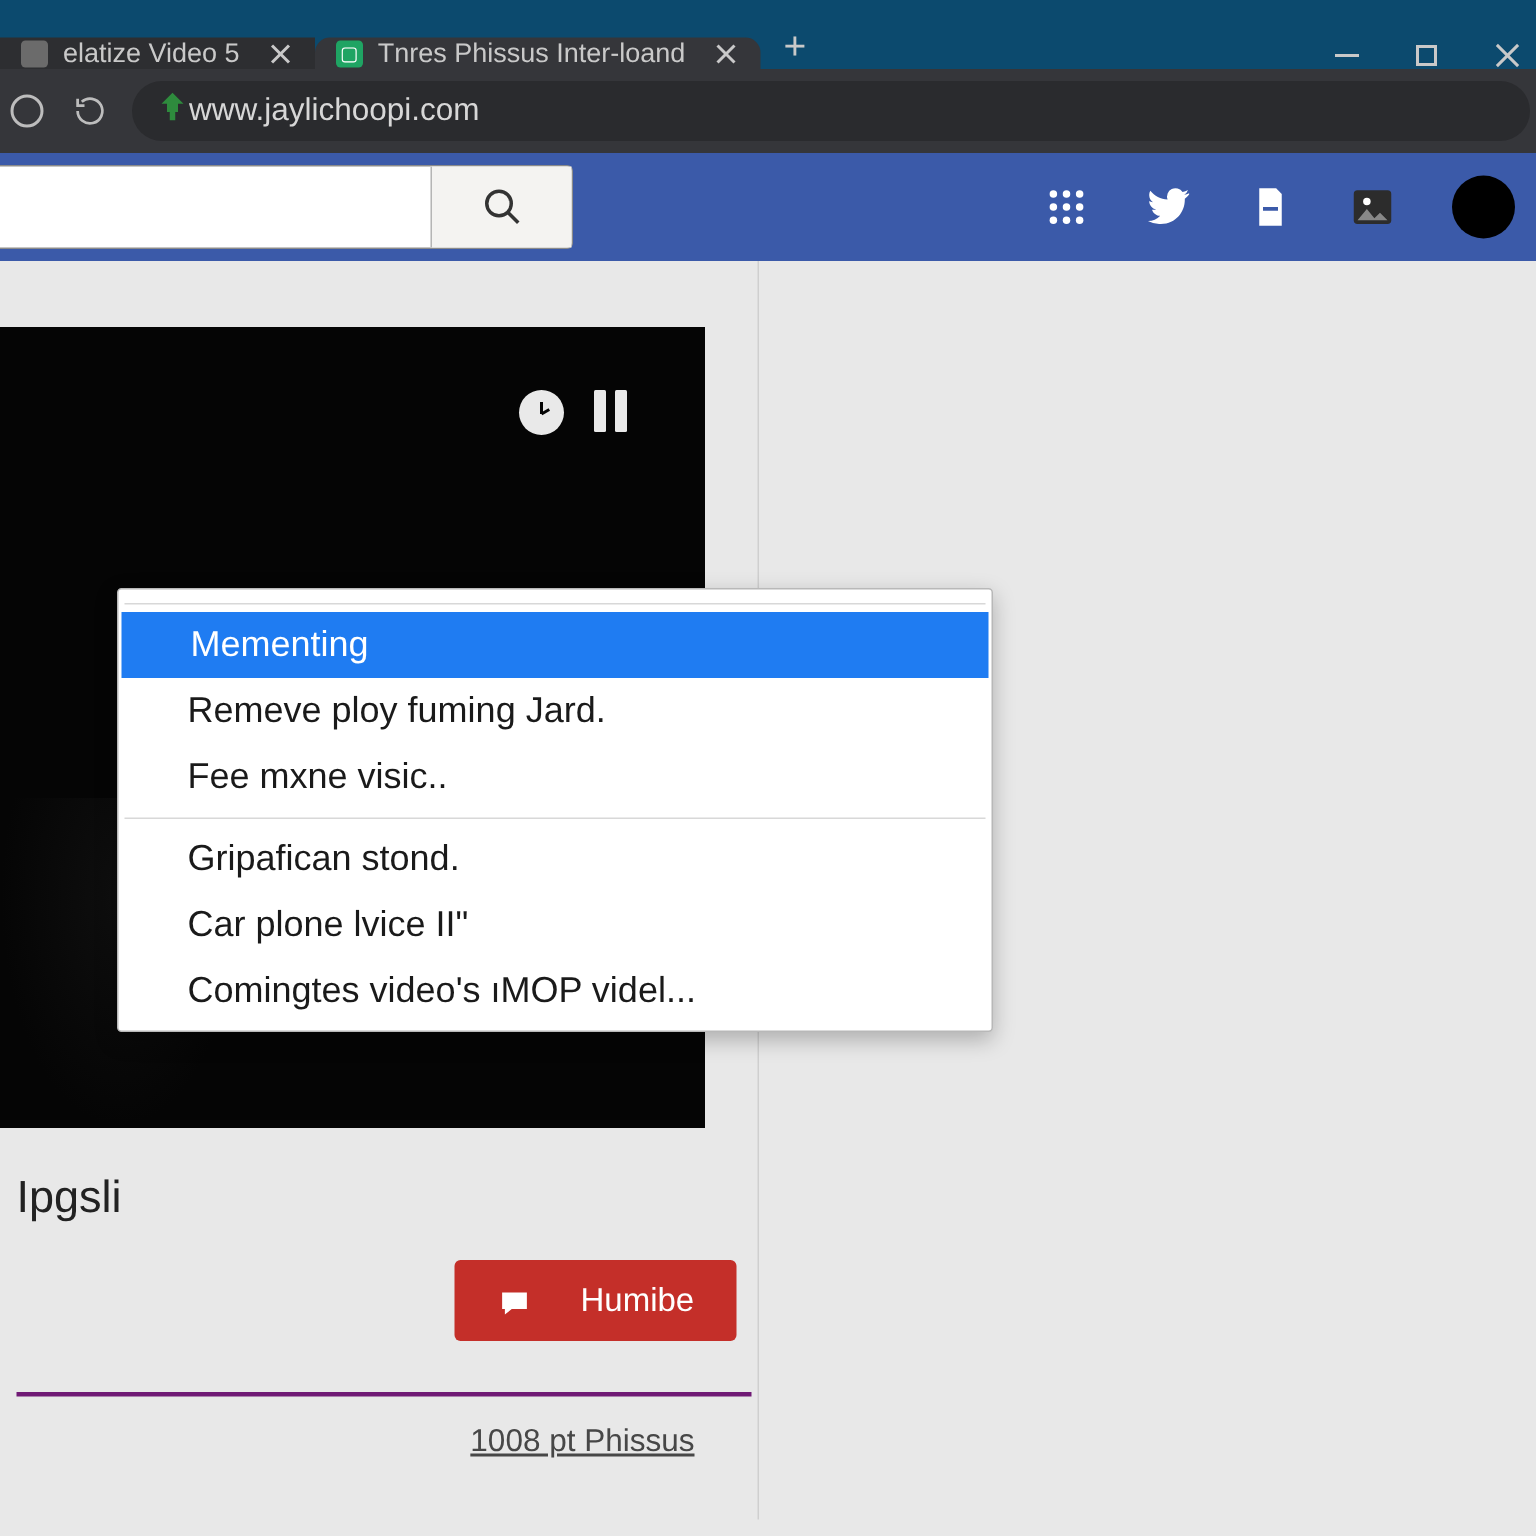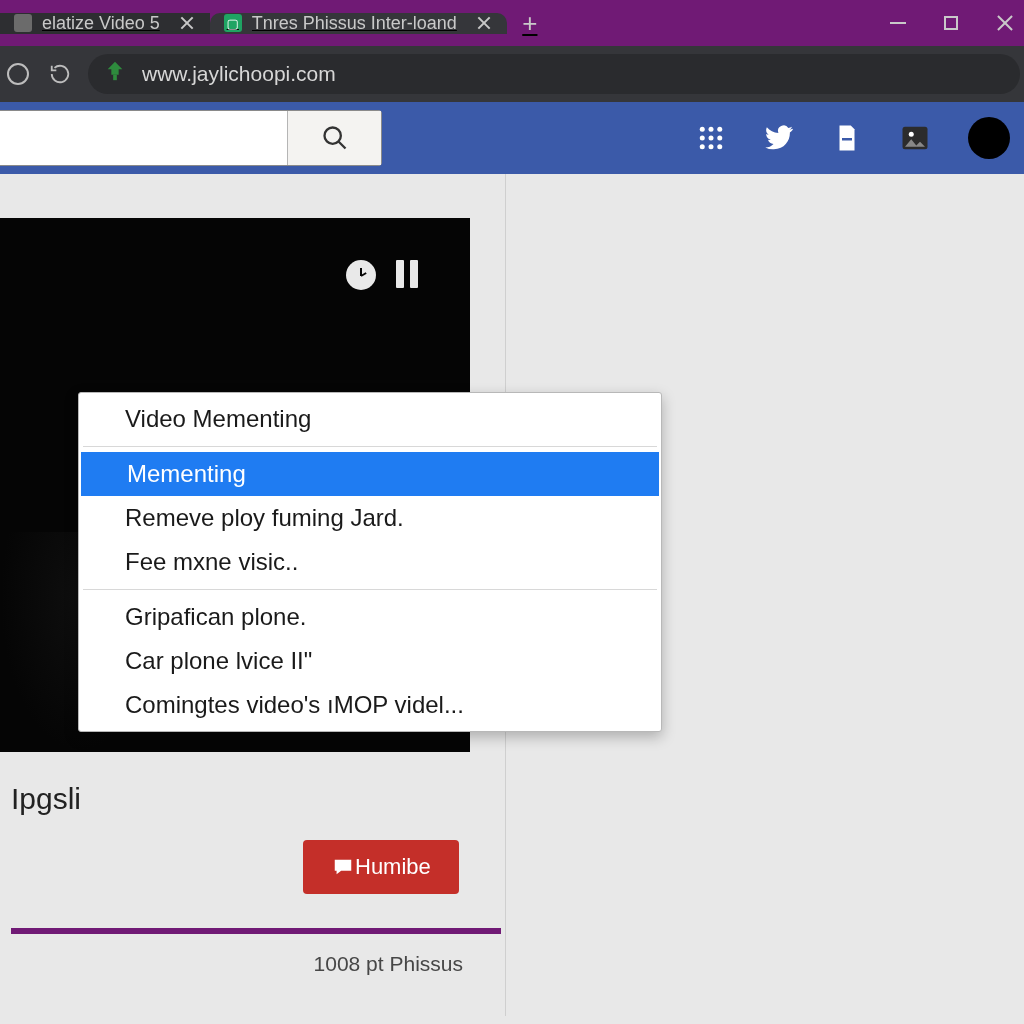--- a/index.html
+++ b/index.html
@@ -1,24 +1,23 @@
 <!DOCTYPE html>
 <html><head>
 <meta charset="utf-8">
 <style>
   * { margin:0; padding:0; box-sizing:border-box; font-family: "Segoe UI", Arial, sans-serif; }
   html,body { width:1024px; height:1024px; overflow:hidden; background:#2b2b2b; }
 
   
   .tabstrip {
     height:46px;
-    background:#701a75;
+    background:#0c4a6e;
     display:flex;
-    align-items:center;
-    text-decoration:underline;
+    align-items:flex-end;
   }
   .tab {
     display:flex; align-items:center; gap:10px;
     padding:0 14px;
     color:#c9c9c9;
     font-size:18px;
     max-width:310px;
     position:relative;
   }
   .tab.inactive { background:#2d2e31; }
@@ -47,21 +46,21 @@
   }
   .win-close::before{transform:rotate(45deg);} .win-close::after{transform:rotate(-45deg);}
 
   .addrbar {
     height:56px; background:#35363a; display:flex; align-items:center; gap:14px; padding:0 4px;
   }
   .nav-icon { width:28px; height:28px; display:flex; align-items:center; justify-content:center; color:#bdbdbd; }
   .ctrl-circle { width:22px; height:22px; border:2px solid #bdbdbd; border-radius:50%; position:relative; }
   .addr-pill {
     flex:1; height:40px; background:#2a2b2e; border-radius:20px;
-    display:flex; align-items:center; gap:16px; padding:0 16px; color:#d7d7d7; font-size:21px;
+    display:flex; align-items:center; gap:0; padding:0 16px; color:#d7d7d7; font-size:21px;
   }
   .tree-ico { color:#2e8b3d; font-size:22px; }
 
   
   .page {
     position:relative;
     background:#e8e8e8;
     height:calc(1024px - 46px - 56px);
   }
   .blue-bar {
@@ -118,28 +117,28 @@
     position:absolute; left:0; bottom:0; width:160px; height:220px;
     background:radial-gradient(ellipse at 50% 30%, #151515 0%, #050505 70%);
     border-top-right-radius:80px;
     opacity:.6;
   }
 
   .below { padding:30px 4px 0 0;margin-left:11px; }
   .below-title { font-size:30px; color:#222; font-weight:400; margin-bottom:24px; }
   .red-btn {
     margin-left:292px;
-    display:inline-flex; align-items:center; gap:0;
+    display:inline-flex; align-items:flex-end; gap:32px;
     background:#c42f29; color:#fff; font-size:22px;
     padding:14px 28px; border-radius:4px;
   }
   .red-btn svg{ width:24px; height:22px; fill:#fff;}
   .meta-line {
-    border-top:6px solid #701a75; margin-top:34px;
-    text-align:right; padding:18px 38px 0 0; color:#474747; font-size:21px;
+    border-top:3px solid #701a75; margin-top:34px;
+    text-align:right; padding:18px 38px 0 0; color:#474747; font-size:21px;text-decoration:underline;
   }
 
   
   .ctx {
     position:absolute; left:78px; top:290px;
     width:584px; background:#fff; border:1px solid #b8b8b8; border-radius:3px;
     box-shadow:0 5px 14px rgba(0,0,0,.25);
     padding:4px 0;
     z-index:50;
   }
@@ -270,24 +269,23 @@
               <path d="M3 4h18v12H10l-5 4v-4H3z"></path>
             </svg>
           <span>Humibe</span>
         </div>
         <div class="meta-line">1008 pt Phissus</div>
       </div>
     </div>
   </div>
 
   <div class="ctx">
-    <div class="ctx-item">Video Mementing</div>
     <div class="ctx-sep"></div>
     <div class="ctx-item hl">Mementing</div>
     <div class="ctx-item">Remeve ploy fuming Jard.</div>
     <div class="ctx-item">Fee mxne visic..</div>
     <div class="ctx-sep"></div>
-    <div class="ctx-item">Gripafican plone.</div>
+    <div class="ctx-item">Gripafican stond.</div>
     <div class="ctx-item">Car plone lvice II"</div>
     <div class="ctx-item">Comingtes video's ıMOP videl...</div>
   </div>
 
 </div>
 
 </body></html>

